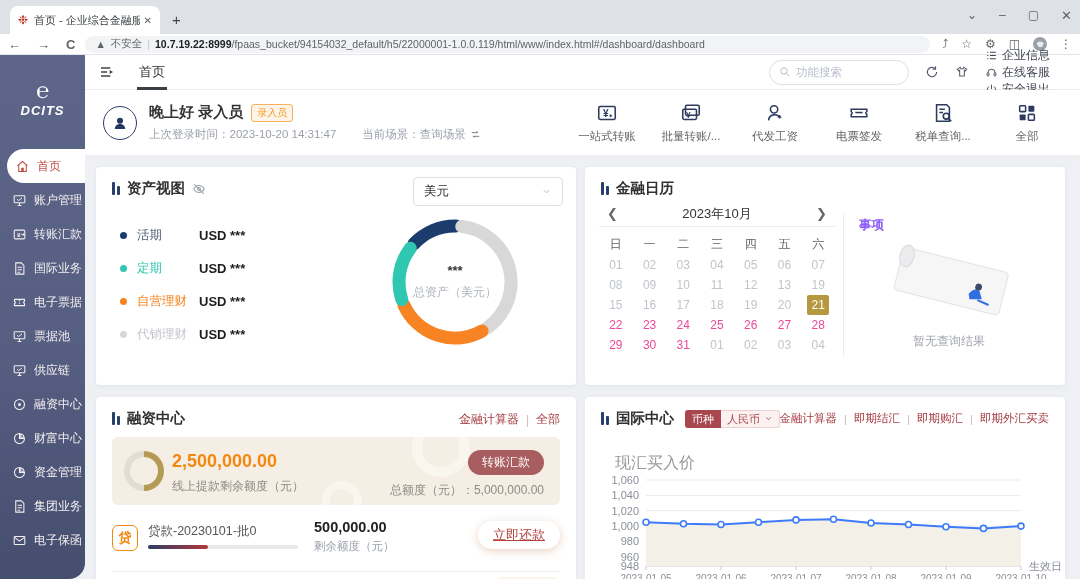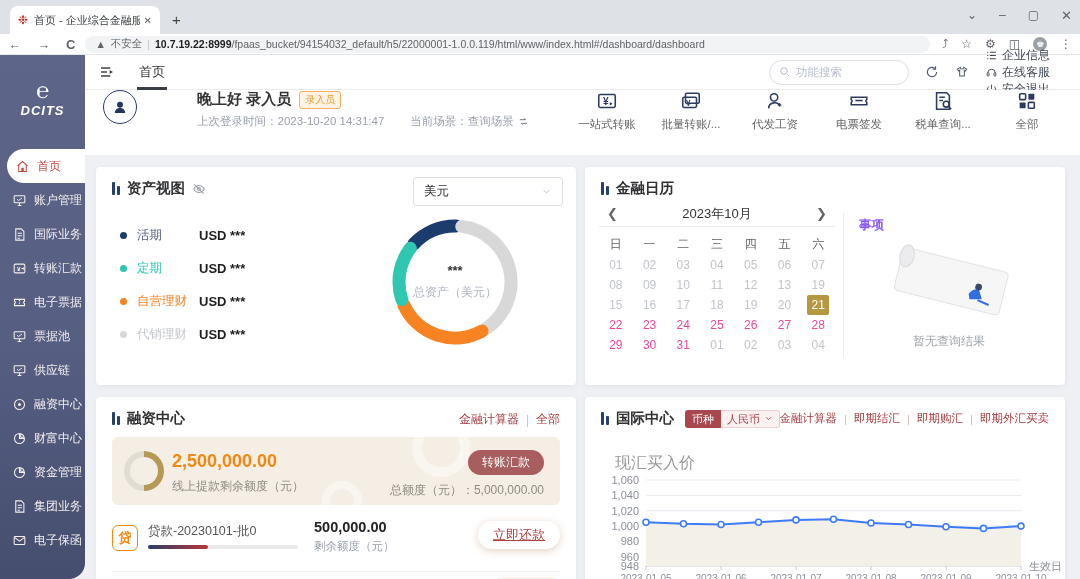--- a/index.html
+++ b/index.html
@@ -49,21 +49,21 @@
   .searchbox { width:140px; height:25px; border:1px solid #dcdfe6; border-radius:13px; display:flex;
     align-items:center; padding:0 9px; gap:5px; color:#b8becb; margin-right:16px; }
   .searchbox input { border:none; outline:none; width:100px; font-size:11.5px; color:#333;
     font-family:inherit; background:transparent; }
   .searchbox input::placeholder { color:#b8becb; }
   .bar-ic { color:#555e6e; display:flex; align-items:center; margin-right:16px; cursor:pointer; }
   .bar-link { display:flex; align-items:center; gap:4px; font-size:12px; color:#3f4550; margin-right:16px; cursor:pointer;}
   .bar-link:last-child { margin-right:2px; }
 
   
-  .greet { height:65px; background:#fff; display:flex; padding:0 18px;gap:48px; }
+  .greet { height:65px; background:#fff; display:flex; align-items:center; padding:0 18px; }
   .g-avatar { width:34px; height:34px; border-radius:50%; border:1.5px solid #2a3c66; display:flex;
     align-items:center; justify-content:center; color:#243760; margin-right:12px; }
   .g-col { display:flex; flex-direction:column; gap:5px; }
   .g-row1 { display:flex; align-items:center; gap:8px; }
   .g-name { font-size:15px; font-weight:bold; color:#333; }
   .g-badge { font-size:10px; color:#f59a23; border:1px solid #f5b35d; background:#fdf4e7;
     border-radius:3px; padding:1px 5px; }
   .g-row2 { font-size:11.5px; color:#9aa0ab; display:flex; gap:26px; align-items:center;}
   .g-row2 .swap { color:#6b7280; display:inline-flex; margin-left:4px; vertical-align:middle;}
   .quick { margin-left:auto; display:flex; gap:26px; padding-right:6px; }
@@ -220,35 +220,35 @@
               <rect x="3.5" y="4.5" width="17" height="11" rx="1"></rect>
               <path d="M9 20h6M12 15.5V20"></path>
               <path d="M8 10l2.5 2L16 8" stroke-width="1.5"></path>
             </svg>
           </span>
           <span>账户管理</span>
         </div>
         <div class="menu-item">
           <span style="display:flex;width:15px;height:15px;">
             <svg viewBox="0 0 24 24" fill="none" stroke="currentColor" stroke-width="1.7">
-              <path d="M6 3h9l4 4v14H6z"></path>
-              <path d="M9 10h7M9 14h7M9 18h4"></path>
-            </svg>
-          </span>
-          <span>国际业务</span>
-        </div>
-        <div class="menu-item">
-          <span style="display:flex;width:15px;height:15px;">
-            <svg viewBox="0 0 24 24" fill="none" stroke="currentColor" stroke-width="1.7">
               <rect x="3.5" y="5" width="17" height="14" rx="2"></rect>
               <text x="8" y="16" font-size="10" fill="currentColor" stroke="none" font-weight="bold">¥</text>
               <path d="M15 12h4l-1.5-1.5M19 12l-1.5 1.5"></path>
             </svg>
           </span>
           <span>转账汇款</span>
+        </div>
+        <div class="menu-item">
+          <span style="display:flex;width:15px;height:15px;">
+            <svg viewBox="0 0 24 24" fill="none" stroke="currentColor" stroke-width="1.7">
+              <path d="M6 3h9l4 4v14H6z"></path>
+              <path d="M9 10h7M9 14h7M9 18h4"></path>
+            </svg>
+          </span>
+          <span>国际业务</span>
         </div>
         <div class="menu-item">
           <span style="display:flex;width:15px;height:15px;">
             <svg viewBox="0 0 24 24" fill="none" stroke="currentColor" stroke-width="1.7">
               <path d="M4 7h16v3.5a1.5 1.5 0 0 0 0 3V17H4v-3.5a1.5 1.5 0 0 0 0-3z"></path>
               <path d="M12 8v8" stroke-dasharray="2 2"></path>
             </svg>
           </span>
           <span>电子票据</span>
         </div>

